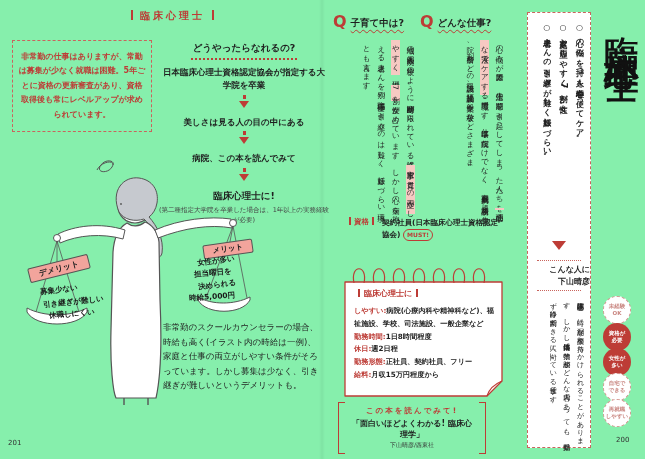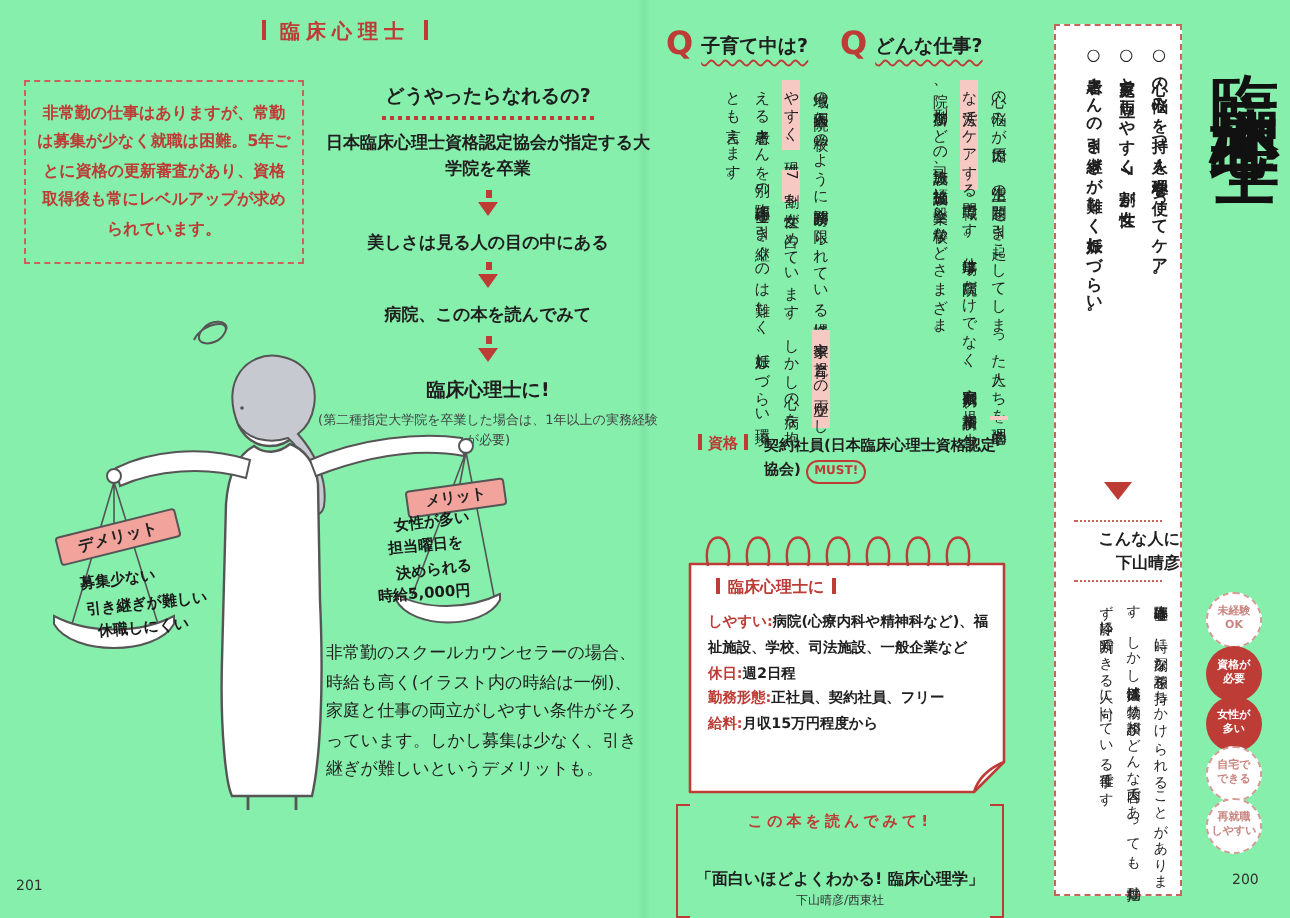--- a/index.html
+++ b/index.html
@@ -77,26 +77,26 @@
         font-size:6px;padding:0 3px;font-weight:bold}
 
   .notepad{position:absolute;left:342px;top:262px;width:164px;height:137px}
   .jobdata{position:absolute;left:12px;top:26px;right:12px}
   .jobdata-title{color:var(--red);font-weight:bold;font-size:8px;margin-bottom:6px}
   .jobdata-title .vbar{display:inline-block;width:2px;height:8px;background:var(--red);margin:0 4px;vertical-align:-1px}
   .jobrow{font-size:7.2px;line-height:1.78;font-weight:600}
   .jobrow .lbl{color:var(--red);font-weight:bold}
   .jobrow .lbl::after{content:":"}
 
-  .book{position:absolute;left:338px;top:402px;width:164px;text-align:center;padding:4px 0}
+  .book{position:absolute;left:338px;top:402px;width:148px;text-align:center;padding:4px 12px}
   .bracket{position:absolute;top:0;bottom:0;width:7px;border-top:1.5px solid var(--red);border-bottom:1.5px solid var(--red)}
   .bracket.l{left:0;border-left:1.5px solid var(--red)}
   .bracket.r{right:0;border-right:1.5px solid var(--red)}
   .book-lead{color:var(--red);font-weight:bold;font-size:7.5px;letter-spacing:2px}
-  .book-title{font-size:8px;font-weight:bold;margin-top:18px}
+  .book-title{font-size:8px;font-weight:bold;margin-top:2px}
   .book-author{font-size:6px;margin-top:1px;color:#333}
 
   
   .side-box{position:absolute;left:527px;top:12px;width:64px;height:436px;
         border:1.5px dashed var(--red-soft);background:#fff}
   .summary{position:absolute;top:10px;left:3px;right:3px;height:218px;writing-mode:vertical-rl;
         font-size:8px;font-weight:600;line-height:2.05;letter-spacing:0.5px}
   .summary p{margin:0}
   .tri{position:absolute;top:228px;left:50%;transform:translateX(-50%);width:0;height:0;
         border:7px solid transparent;border-top:9px solid var(--red)}
@@ -200,20 +200,21 @@
 
   <div class="notepad">
     <svg width="164" height="137" viewBox="0 0 164 137">
       <path d="M3,20 L3,134 L145,134 L160,119 L160,20 Z" fill="#fff" stroke="#bd3c36" stroke-width="1.3" stroke-linejoin="round"></path>
       <path d="M145,134 Q148,124 160,119" fill="none" stroke="#bd3c36" stroke-width="1.3"></path>
       <path d="M12,21 C8,2 26,2 22,21 M32,21 C28,2 46,2 42,21 M52,21 C48,2 66,2 62,21 M72,21 C68,2 86,2 82,21 M92,21 C88,2 106,2 102,21 M112,21 C108,2 126,2 122,21 M132,21 C128,2 146,2 142,21" fill="none" stroke="#bd3c36" stroke-width="1.2"></path>
     </svg>
     <div class="jobdata">
       <div class="jobdata-title"><span class="vbar"></span><span>臨床心理士に</span><span class="vbar"></span></div>
       <p class="jobrow"><span class="lbl">しやすい</span><span>病院(心療内科や精神科など)、福祉施設、学校、司法施設、一般企業など</span></p>
+      <p class="jobrow"><span class="lbl">勤務時間</span><span>1日8時間程度</span></p>
       <p class="jobrow"><span class="lbl">休日</span><span>週2日程</span></p>
       <p class="jobrow"><span class="lbl">勤務形態</span><span>正社員、契約社員、フリー</span></p>
       <p class="jobrow"><span class="lbl">給料</span><span>月収15万円程度から</span></p>
     </div>
   </div>
 
   <div class="book">
     <span class="bracket l"></span>
     <span class="bracket r"></span>
     <div class="book-lead">この本を読んでみて!</div>

